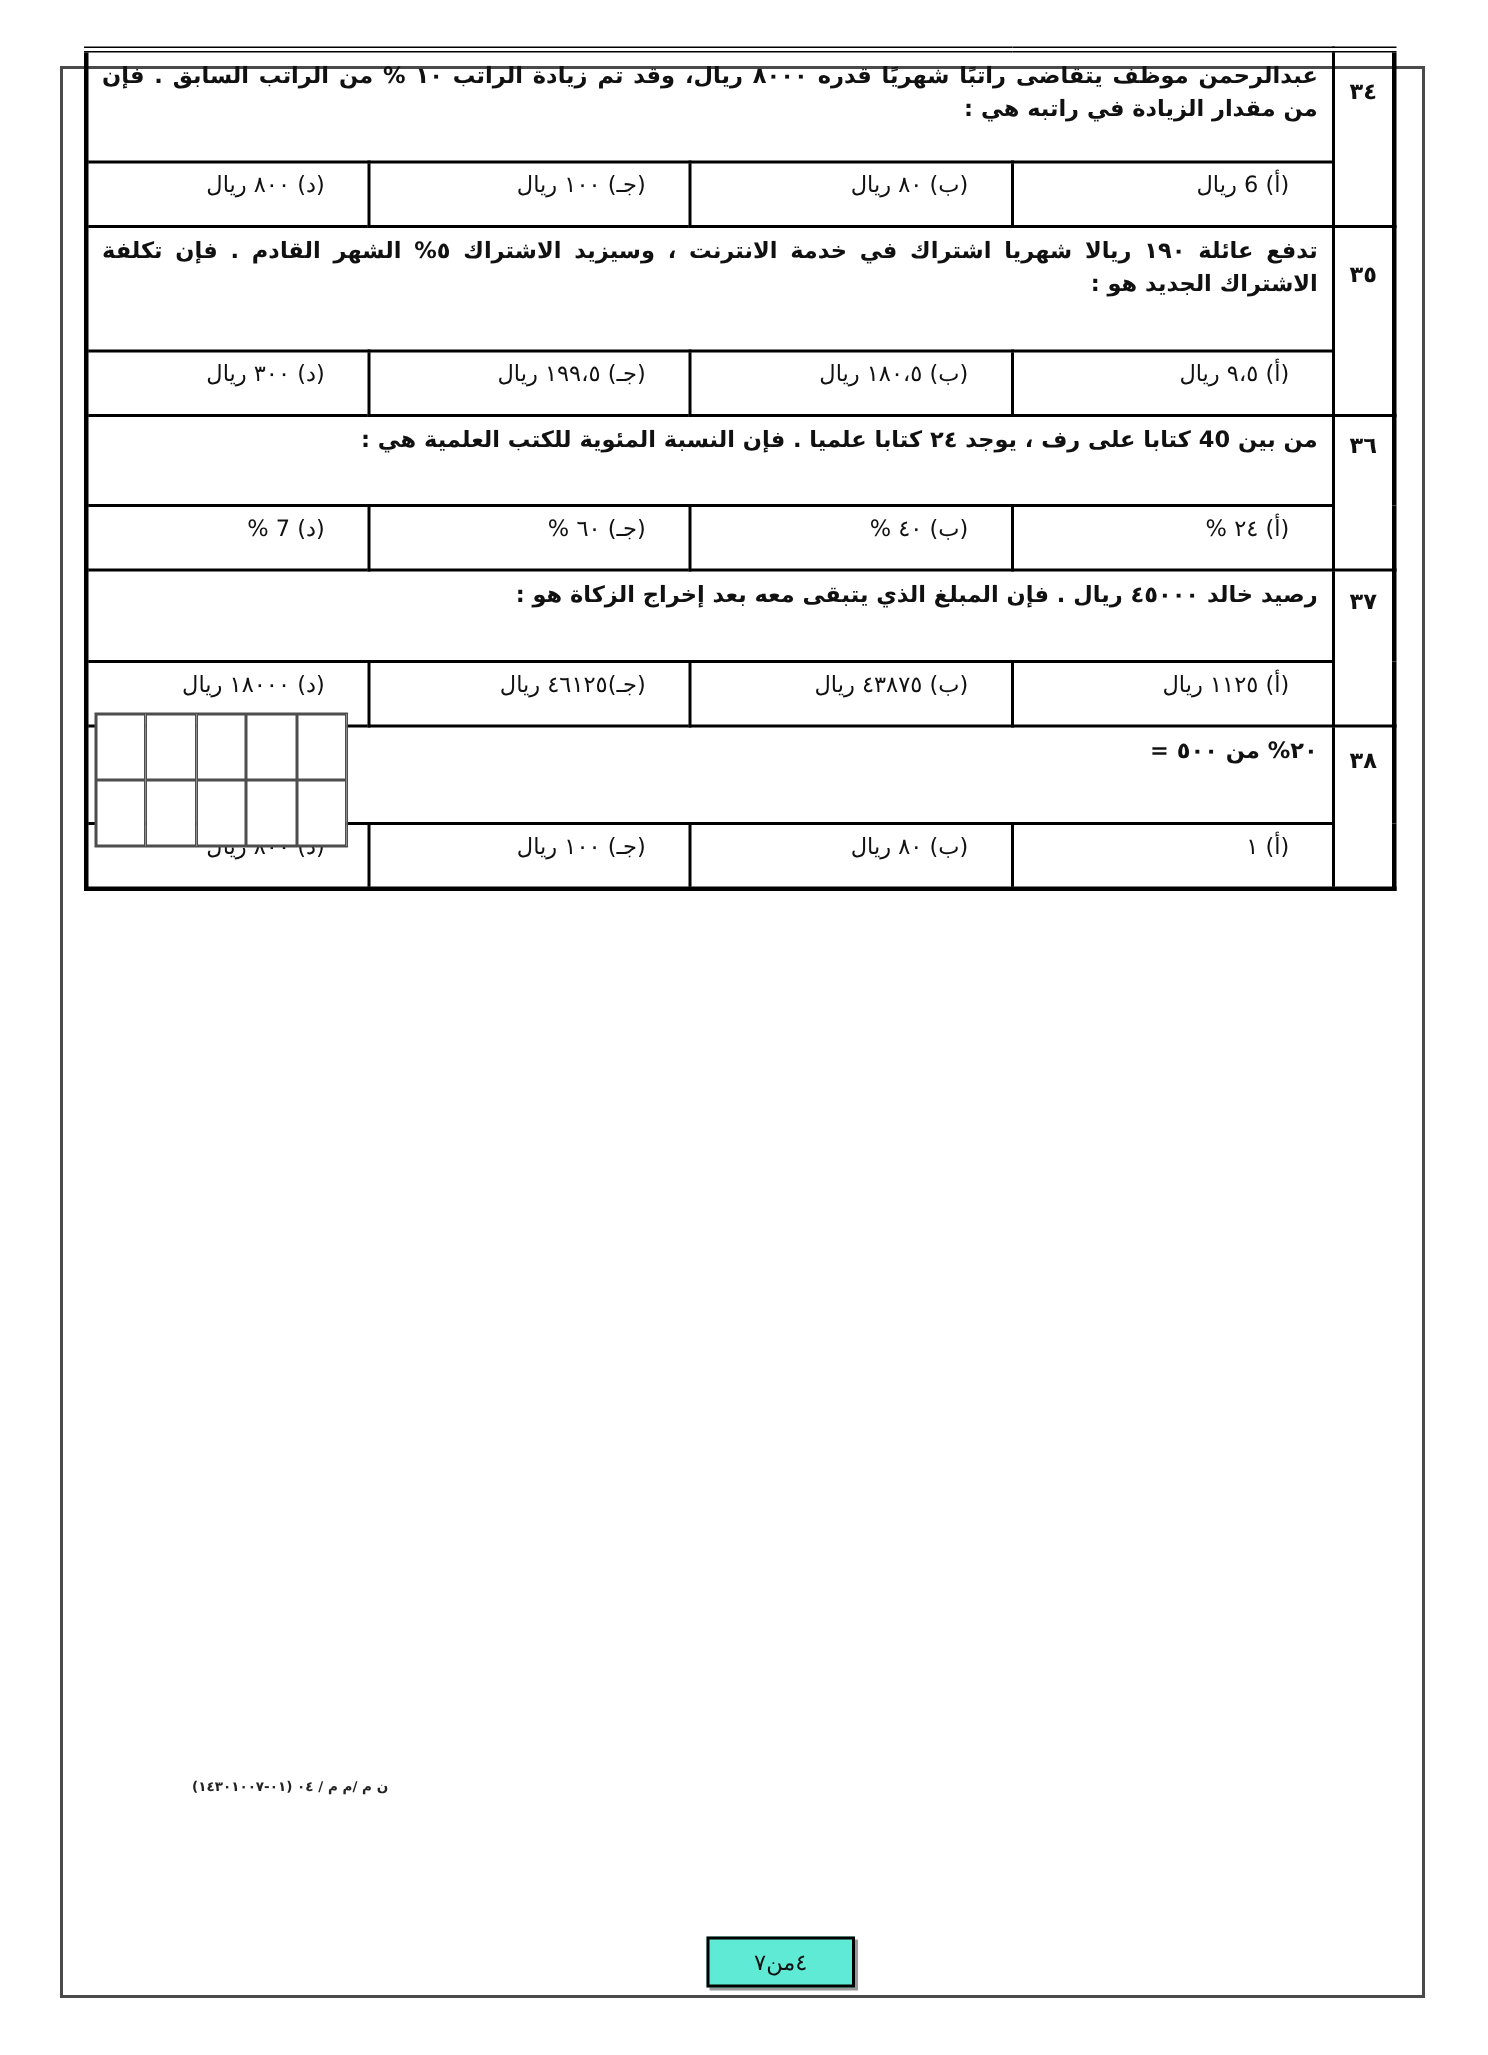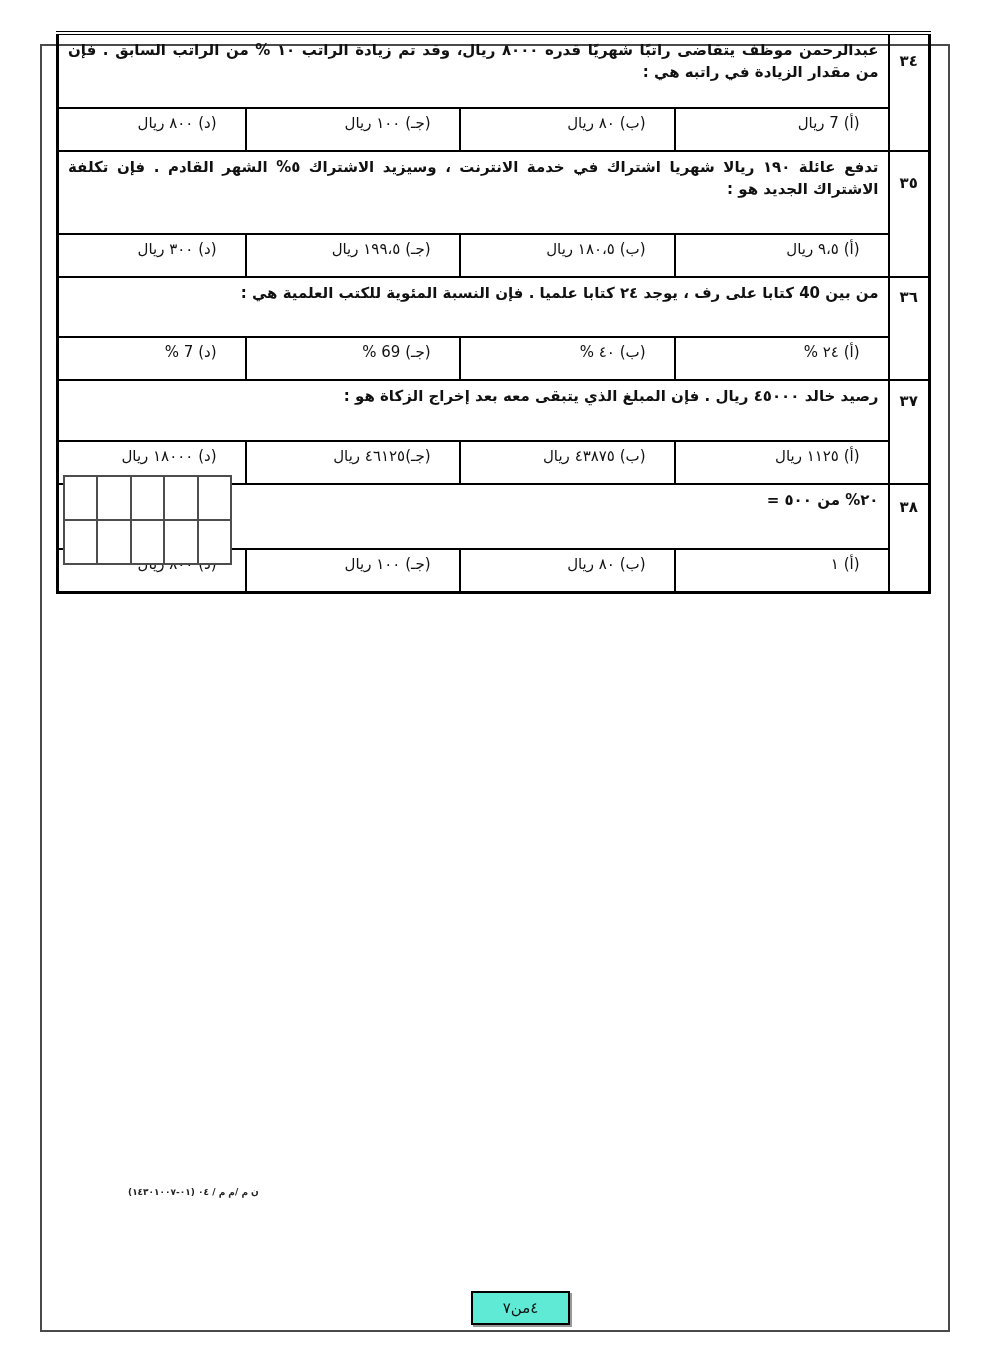--- a/index.html
+++ b/index.html
@@ -69,21 +69,21 @@
   </colgroup>
   <tbody>
 
     <tr>
       <td class="num-cell" rowspan="2">
           <div class="numbox h52">٣٤</div>
         </td>
       <td class="qtext qt52" colspan="4">عبدالرحمن موظف يتقاضى راتبًا شهريًا قدره ٨٠٠٠ ريال، وقد تم زيادة الراتب ١٠ % من الراتب السابق . فإن  من مقدار الزيادة في راتبه هي :</td>
     </tr>
     <tr>
-      <td class="opt">(أ) 7 ريال</td>
+      <td class="opt">(أ) 6 ريال</td>
       <td class="opt">(ب) ٨٠ ريال</td>
       <td class="opt">(جـ) ١٠٠ ريال</td>
       <td class="opt">(د) ٨٠٠ ريال</td>
     </tr>
 
     <tr>
       <td class="num-cell" rowspan="2">
           <div class="numbox h61">٣٥</div>
         </td>
       <td class="qtext qt61" colspan="4">تدفع عائلة ١٩٠ ريالا شهريا اشتراك في خدمة الانترنت ، وسيزيد الاشتراك ٥% الشهر القادم . فإن تكلفة الاشتراك الجديد هو :</td>
@@ -97,21 +97,21 @@
 
     <tr>
       <td class="num-cell" rowspan="2">
           <div class="numbox h38">٣٦</div>
         </td>
       <td class="qtext qt38" colspan="4">من بين 40 كتابا على رف ، يوجد ٢٤ كتابا علميا . فإن النسبة المئوية للكتب العلمية هي :</td>
     </tr>
     <tr>
       <td class="opt">(أ) ٢٤ %</td>
       <td class="opt">(ب) ٤٠ %</td>
-      <td class="opt">(جـ) 69 %</td>
+      <td class="opt">(جـ) ٦٠ %</td>
       <td class="opt">(د) 7 %</td>
     </tr>
 
     <tr>
       <td class="num-cell" rowspan="2">
           <div class="numbox h39">٣٧</div>
         </td>
       <td class="qtext qt39" colspan="4">رصيد خالد ٤٥٠٠٠ ريال . فإن المبلغ الذي يتبقى معه بعد إخراج الزكاة هو :</td>
     </tr>
     <tr>

